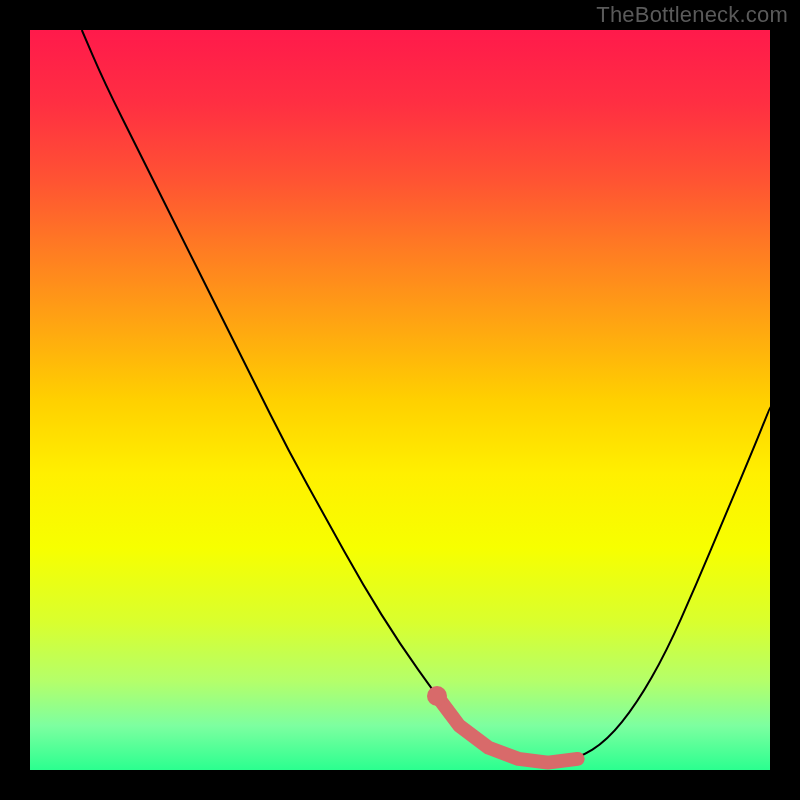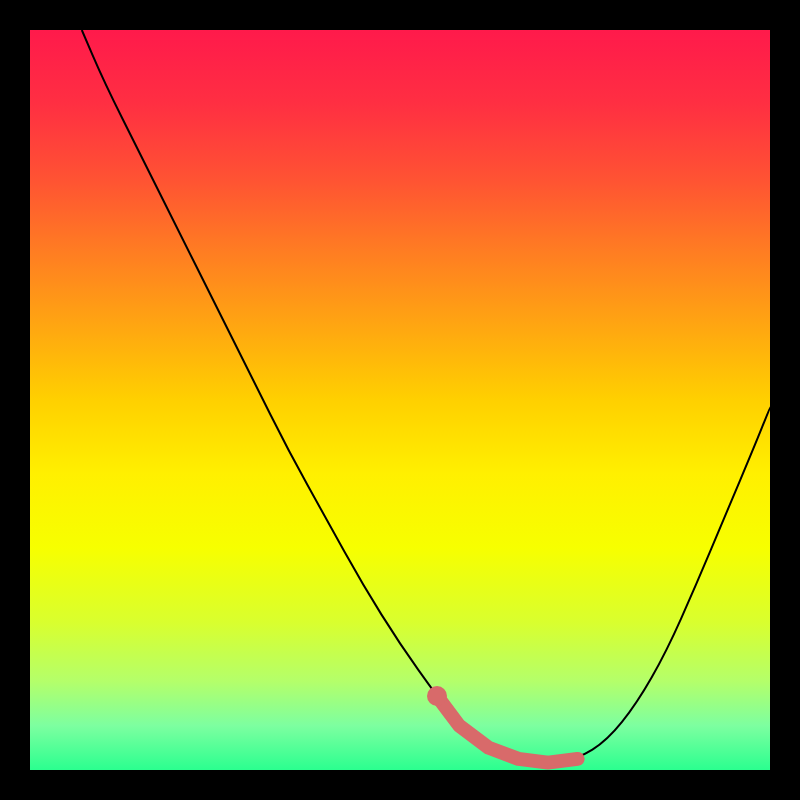--- a/index.html
+++ b/index.html
@@ -41,20 +41,21 @@
   .plot-area svg {
     display: block;
     width: 740px;
     height: 740px;
   }
 </style>
 </head>
 <body>
 
 <div class="frame">
+  <div class="watermark">TheBottleneck.com</div>
 
   <div class="plot-area">
     <svg viewBox="0 0 740 740">
       <defs>
         <linearGradient id="bg-grad" x1="0" y1="0" x2="0" y2="1">
             <stop offset="0%" stop-color="#ff1a4b"></stop>
             <stop offset="10%" stop-color="#ff2f42"></stop>
             <stop offset="20%" stop-color="#ff5233"></stop>
             <stop offset="30%" stop-color="#ff7d22"></stop>
             <stop offset="40%" stop-color="#ffa611"></stop>

